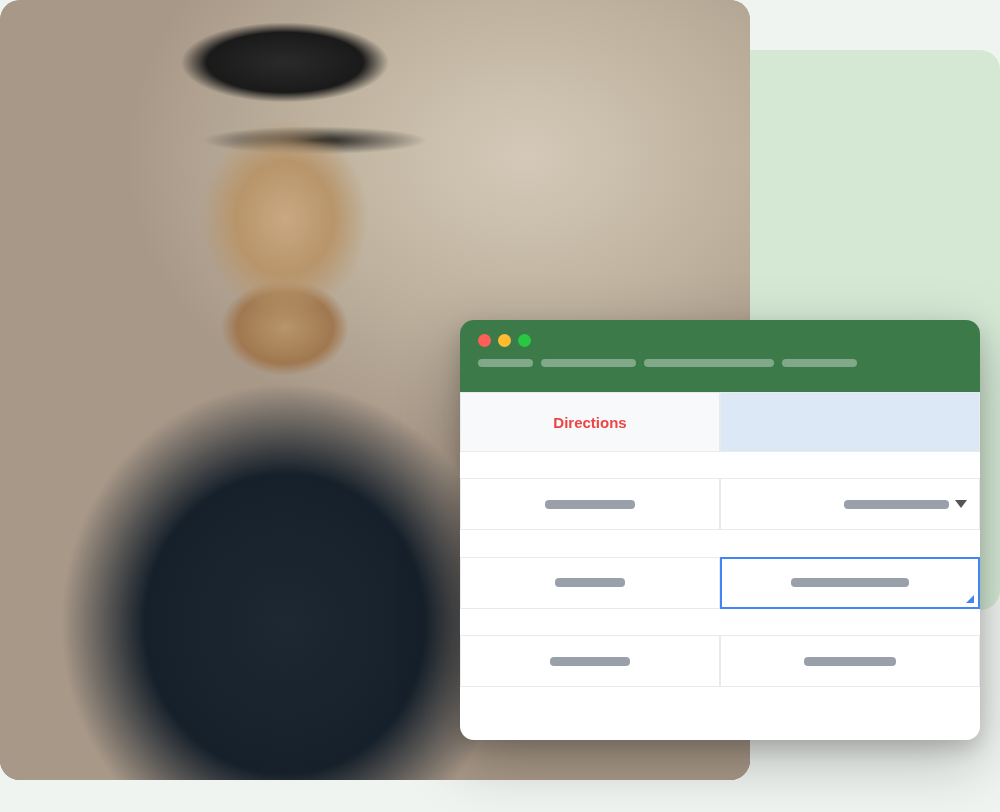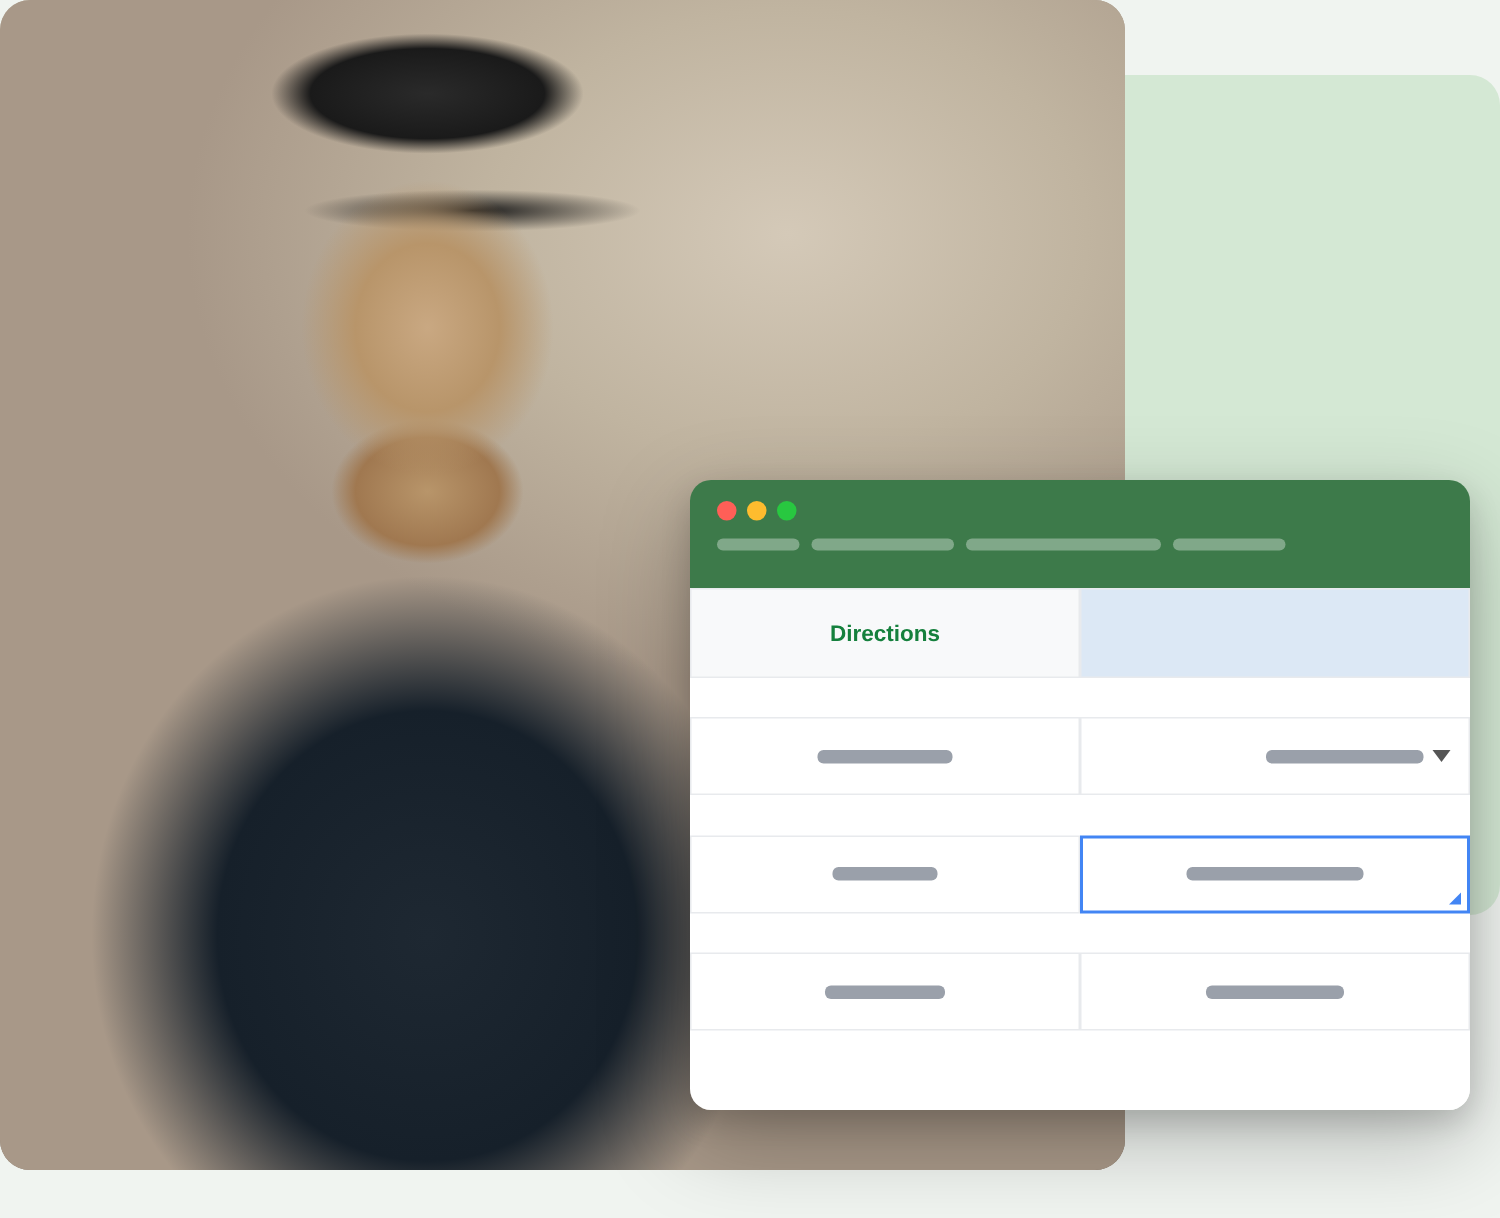--- a/index.html
+++ b/index.html
@@ -132,21 +132,21 @@
       align-items: center;
       justify-content: center;
       padding: 8px 12px;
       position: relative;
     }
 
     .cell-header {
       background: #f8f9fa;
       font-weight: 600;
       font-size: 15px;
-      color: #15803d;
+      color: #ef4444;
     }
 
     .cell-header-blue {
       background: #dce8f5;
     }
 
     .cell-content-bar {
       height: 9px;
       border-radius: 4px;
       background: #9aa0aa;

